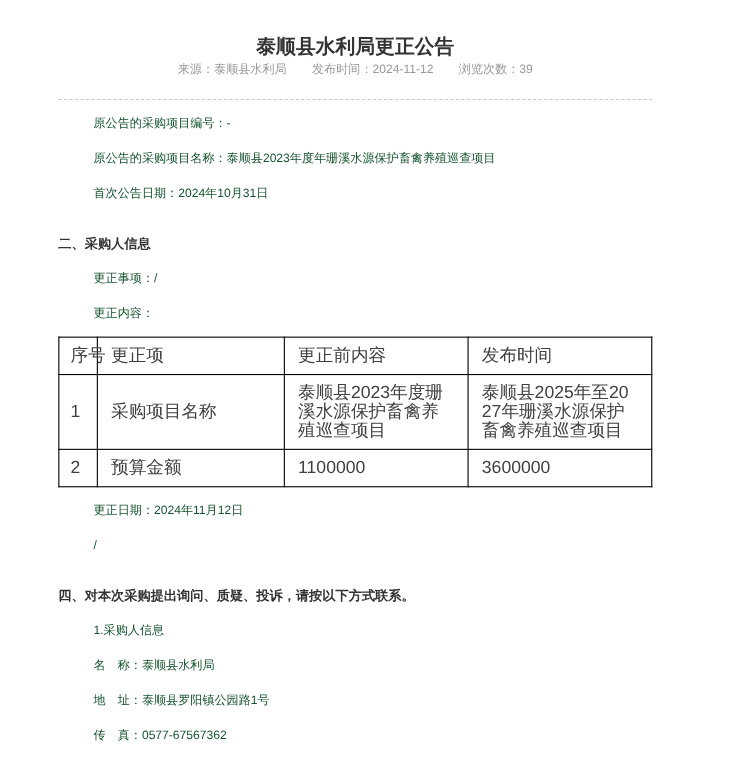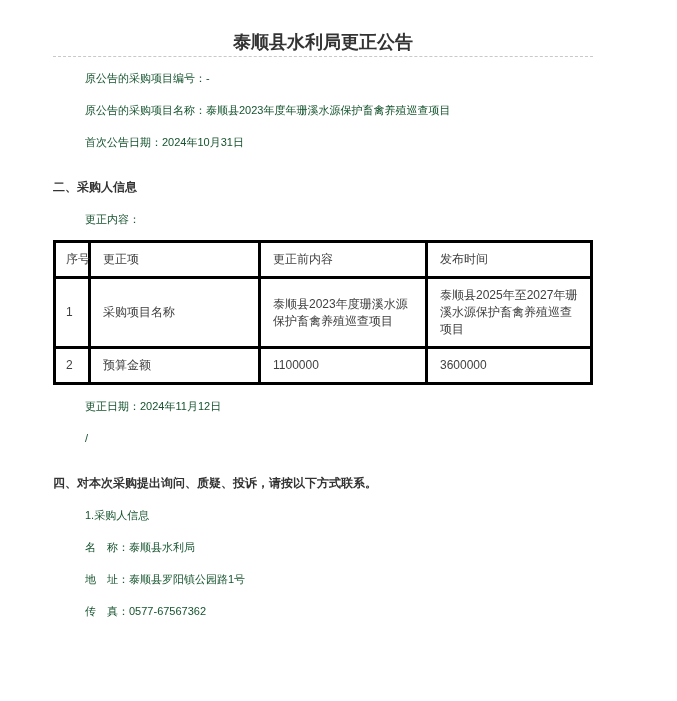--- a/index.html
+++ b/index.html
@@ -52,22 +52,22 @@
     line-height: 22px;
   }
   .correction-table {
     border-collapse: collapse;
     table-layout: fixed;
     width: 540px;
     margin: 7px 0 8px 0;
   }
   .correction-table th,
   .correction-table td {
-    border: 3px solid #000000;
-    font-size: 12px;
+    border: 1px solid #000000;
+    font-size: 16px;
     font-weight: normal;
     color: #404040;
     text-align: left;
     vertical-align: middle;
     padding: 8px 12px;
     line-height: 17px;
     word-break: break-all;
   }
   .correction-table th.col-no,
   .correction-table td.col-no {
@@ -75,31 +75,37 @@
     white-space: nowrap;
   }
 </style>
 </head>
 <body>
 
 <div class="page">
 
   <h1 class="doc-title">泰顺县水利局更正公告</h1>
 
+  <div class="meta">
+    <span class="meta-item"><span>来源：</span><span>泰顺县水利局</span></span>
+    <span class="meta-item"><span>发布时间：</span><span>2024-11-12</span></span>
+    <span class="meta-item"><span>浏览次数：</span><span>39</span></span>
+  </div>
 
   <hr class="dashed-divider">
 
   <div>
     <p class="line">原公告的采购项目编号：-</p>
     <p class="line">原公告的采购项目名称：泰顺县2023年度年珊溪水源保护畜禽养殖巡查项目</p>
     <p class="line">首次公告日期：2024年10月31日</p>
   </div>
 
   <div>
     <h2 class="section-heading">二、采购人信息</h2>
+    <p class="line">更正事项：/</p>
     <p class="line">更正内容：</p>
 
     <table class="correction-table">
       <colgroup>
         <col style="width:35px">
         <col style="width:170px">
         <col style="width:167px">
         <col>
       </colgroup>
       <thead>

